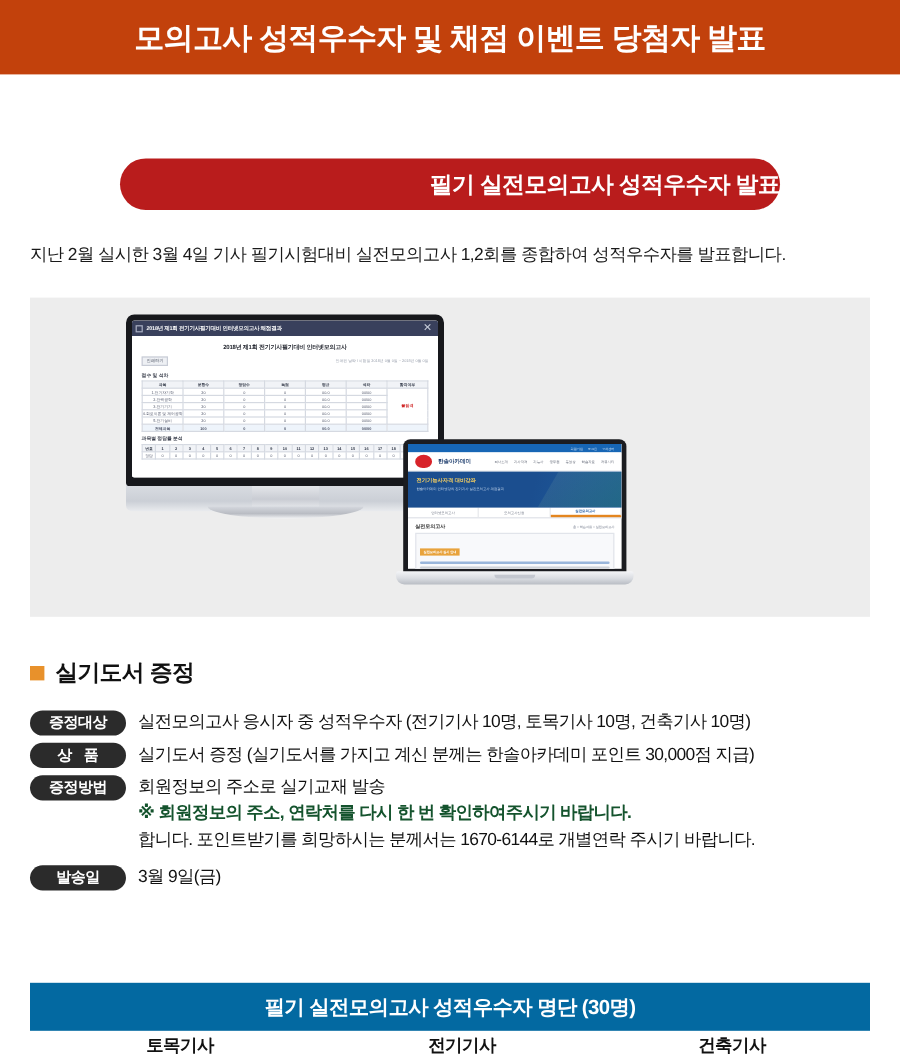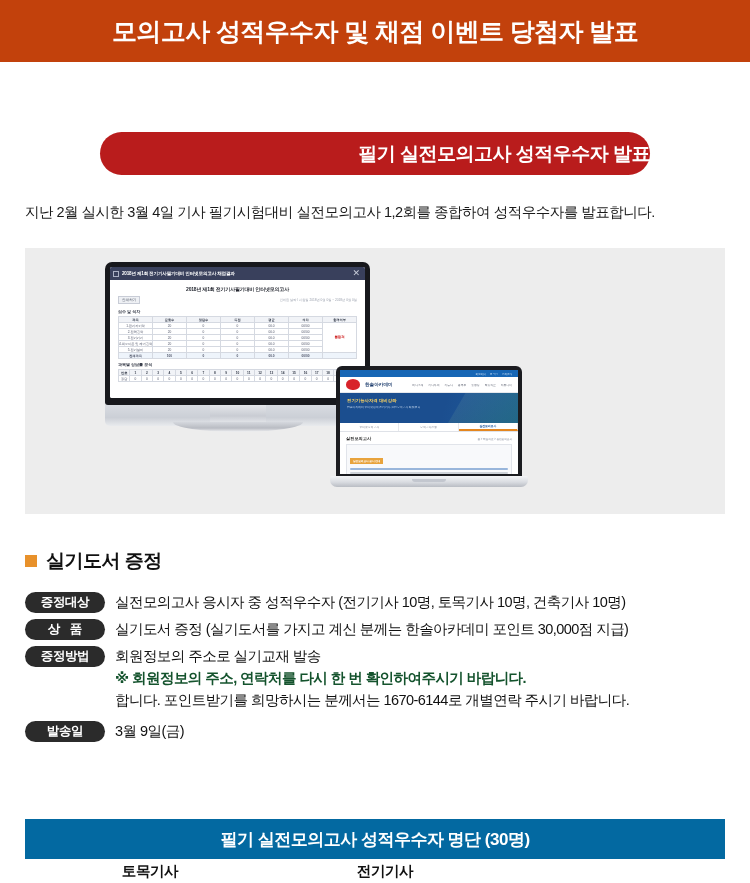--- a/index.html
+++ b/index.html
@@ -703,15 +703,16 @@
     </div>
   </div>
 
   <div class="blue-banner">
     <span class="blue-banner-label">필기 실전모의고사 성적우수자 명단 (30명)</span>
   </div>
 
   <div class="column-headers">
     <div class="column-header col-2">토목기사</div>
     <div class="column-header col-1">전기기사</div>
+    <div class="column-header col-3">건축기사</div>
   </div>
 
 </div>
 
 </body></html>

